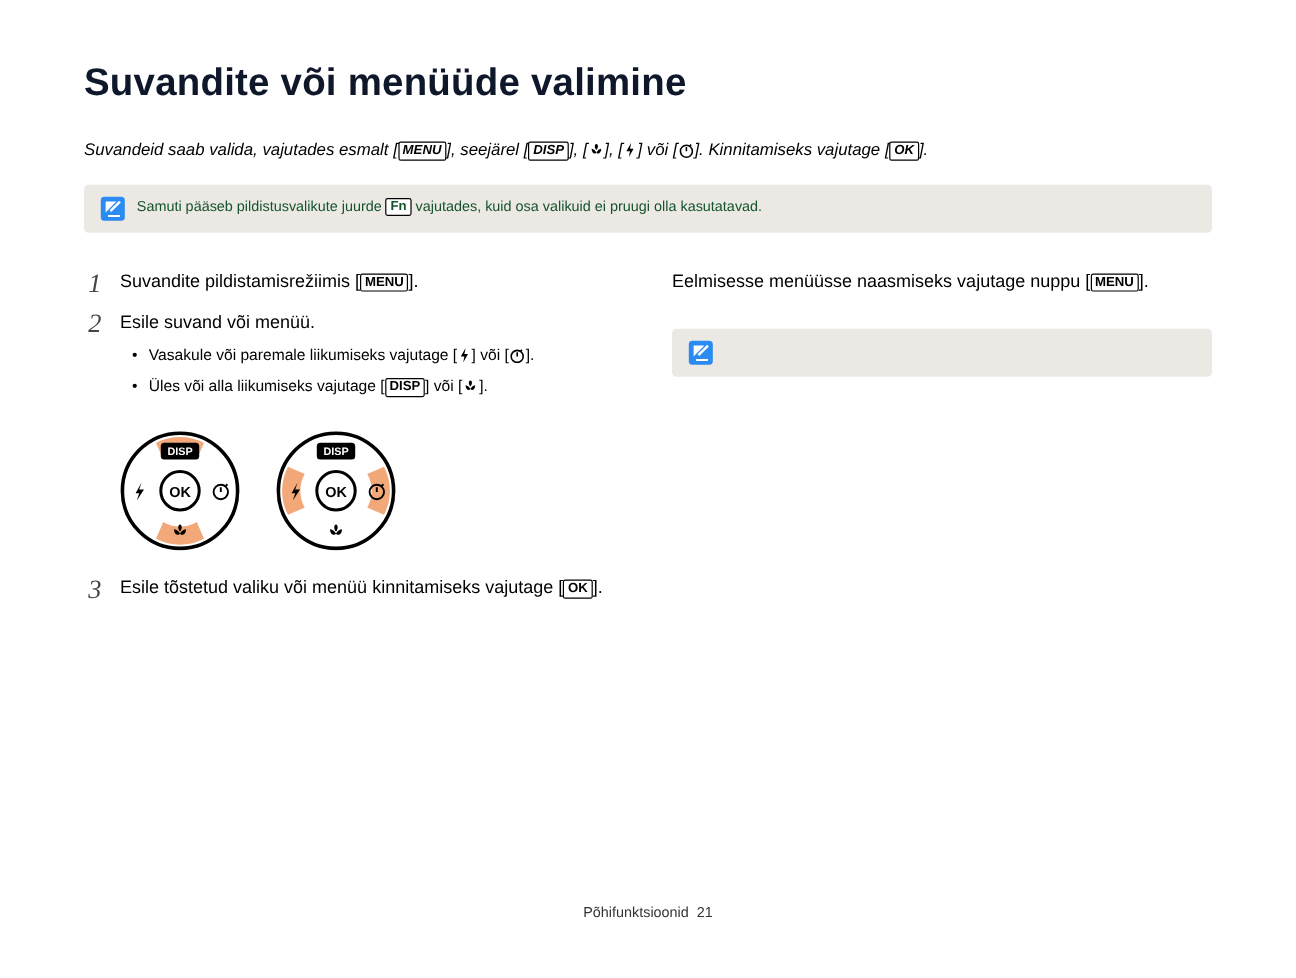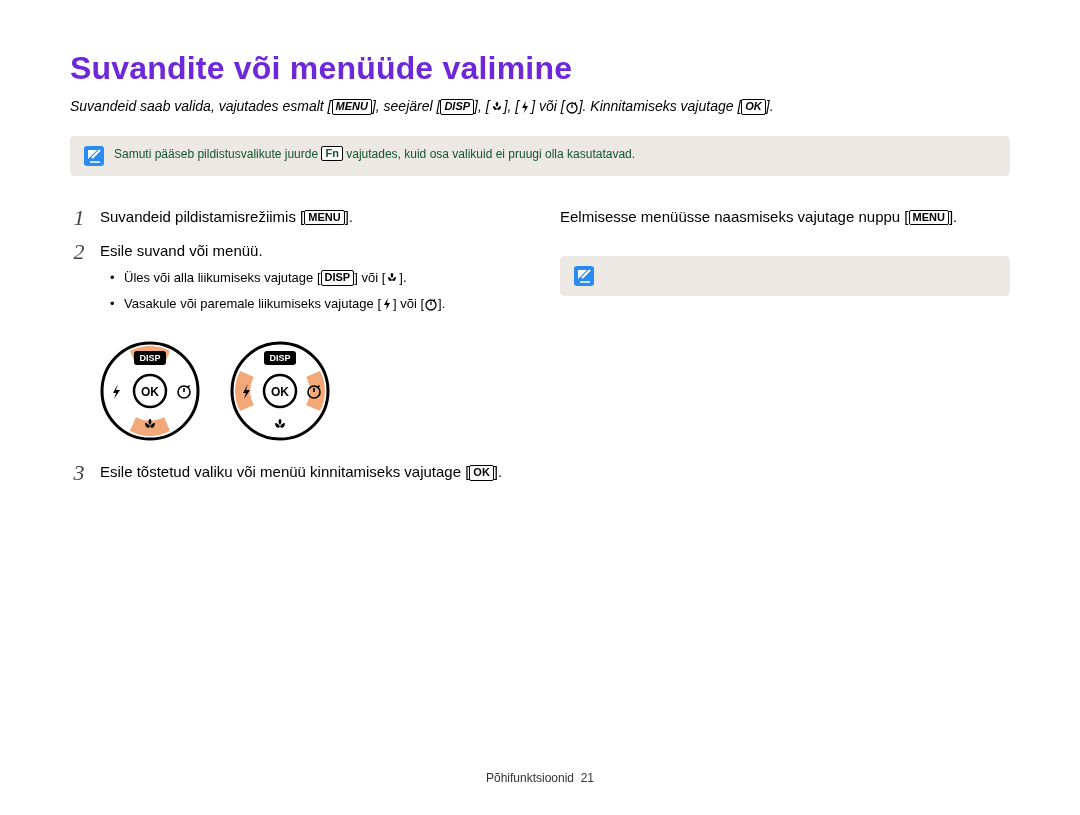--- a/index.html
+++ b/index.html
@@ -8,24 +8,24 @@
     height: 815px;
     font-family: Arial, Helvetica, sans-serif;
     background: #fff;
     color: #000;
     position: relative;
   }
   .page {
     padding: 50px 70px 0 70px;
   }
   h1.title {
-    color: #6d28d9;
+    color: #0f172a;
     font-size: 32px;
     font-weight: bold;
-    margin-bottom: 10px;
+    margin-bottom: 28px;
     letter-spacing: 0.2px;
   }
   .intro {
     font-size: 14px;
     margin-bottom: 16px;
     line-height: 1.4;
     font-style: italic;
   }
   .note-box {
     background: #ece9e4;
@@ -102,21 +102,21 @@
     font-weight: bold;
     padding: 3px 10px;
     border-radius: 3px;
     margin-bottom: 8px;
   }
   .right-text {
     font-size: 15px; line-height: 1.5; margin-bottom: 28px;
   }
   .footer {
     position: absolute;
-    bottom: 30px;
+    bottom: 48px;
     left: 0; right: 0;
     text-align: center;
     font-size: 12px;
     color: #333;
   }
 </style>
 </head>
 <body>
 
 <div class="page">
@@ -145,42 +145,42 @@
       <span>Samuti pääseb pildistusvalikute juurde </span><span class="btn-label">Fn</span><span> vajutades, kuid osa valikuid ei pruugi olla kasutatavad.</span>
     </div>
   </div>
 
   <div class="columns">
     <div class="col">
 
       <div class="step">
         <div class="step-num">1</div>
         <div class="step-body">
-          <span>Suvandeid pildistamisrežiimis [</span><span class="btn-label">MENU</span><span>].</span>
+          <span>Suvandite pildistamisrežiimis [</span><span class="btn-label">MENU</span><span>].</span>
         </div>
       </div>
 
       <div class="step">
         <div class="step-num">2</div>
         <div class="step-body">
           <span>Esile suvand või menüü.</span>
           <div class="sub-list">
-            <div class="sub-item">
-              <span>Üles või alla liikumiseks vajutage [</span><span class="btn-label">DISP</span><span>] või [</span><span class="icon-inline"><svg width="14" height="14" viewBox="0 0 14 14">
-                    <path d="M7 2 C8.5 2 9 5 7 7 C5 5 5.5 2 7 2 Z M3 6 C5 6 6 8 7 9 C6 11 3 10 3 6 Z M11 6 C9 6 8 8 7 9 C8 11 11 10 11 6 Z" fill="#000"></path>
-                  </svg></span><span>].</span>
-            </div>
             <div class="sub-item">
               <span>Vasakule või paremale liikumiseks vajutage [</span><span class="icon-inline"><svg width="12" height="14" viewBox="0 0 12 14">
                     <path d="M7 1 L3 8 L6 8 L5 13 L9 6 L6 6 Z" fill="#000"></path>
                   </svg></span><span>] või [</span><span class="icon-inline"><svg width="14" height="14" viewBox="0 0 14 14">
                     <circle cx="7" cy="8" r="5" fill="none" stroke="#000" stroke-width="1.3"></circle>
                     <path d="M7 8 L7 4.5 M9.5 4 L11 2.5" stroke="#000" stroke-width="1.3" fill="none"></path>
                   </svg></span><span>].</span>
             </div>
+            <div class="sub-item">
+              <span>Üles või alla liikumiseks vajutage [</span><span class="btn-label">DISP</span><span>] või [</span><span class="icon-inline"><svg width="14" height="14" viewBox="0 0 14 14">
+                    <path d="M7 2 C8.5 2 9 5 7 7 C5 5 5.5 2 7 2 Z M3 6 C5 6 6 8 7 9 C6 11 3 10 3 6 Z M11 6 C9 6 8 8 7 9 C8 11 11 10 11 6 Z" fill="#000"></path>
+                  </svg></span><span>].</span>
+            </div>
           </div>
         </div>
       </div>
 
       <div class="dials">
 
         <div class="dial">
           <svg viewBox="0 0 100 100" width="100" height="100">
             <circle cx="50" cy="50" r="48" fill="#fff" stroke="#000" stroke-width="3"></circle>
             <circle cx="50" cy="50" r="16" fill="#fff" stroke="#000" stroke-width="2.5"></circle>

